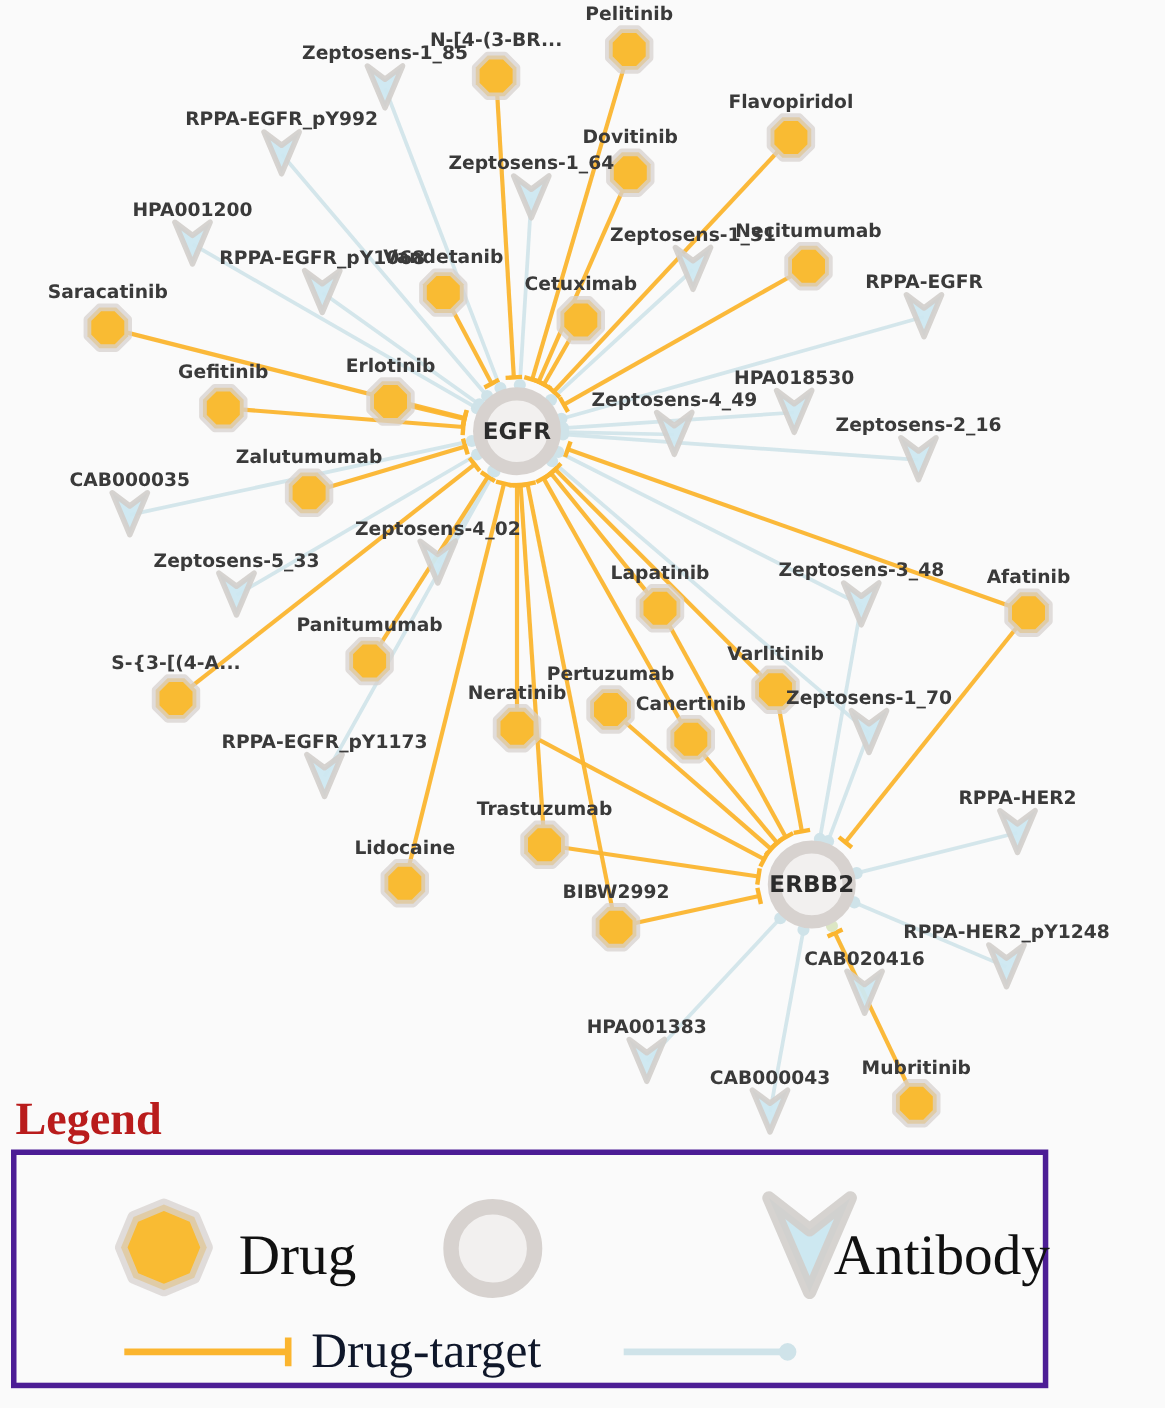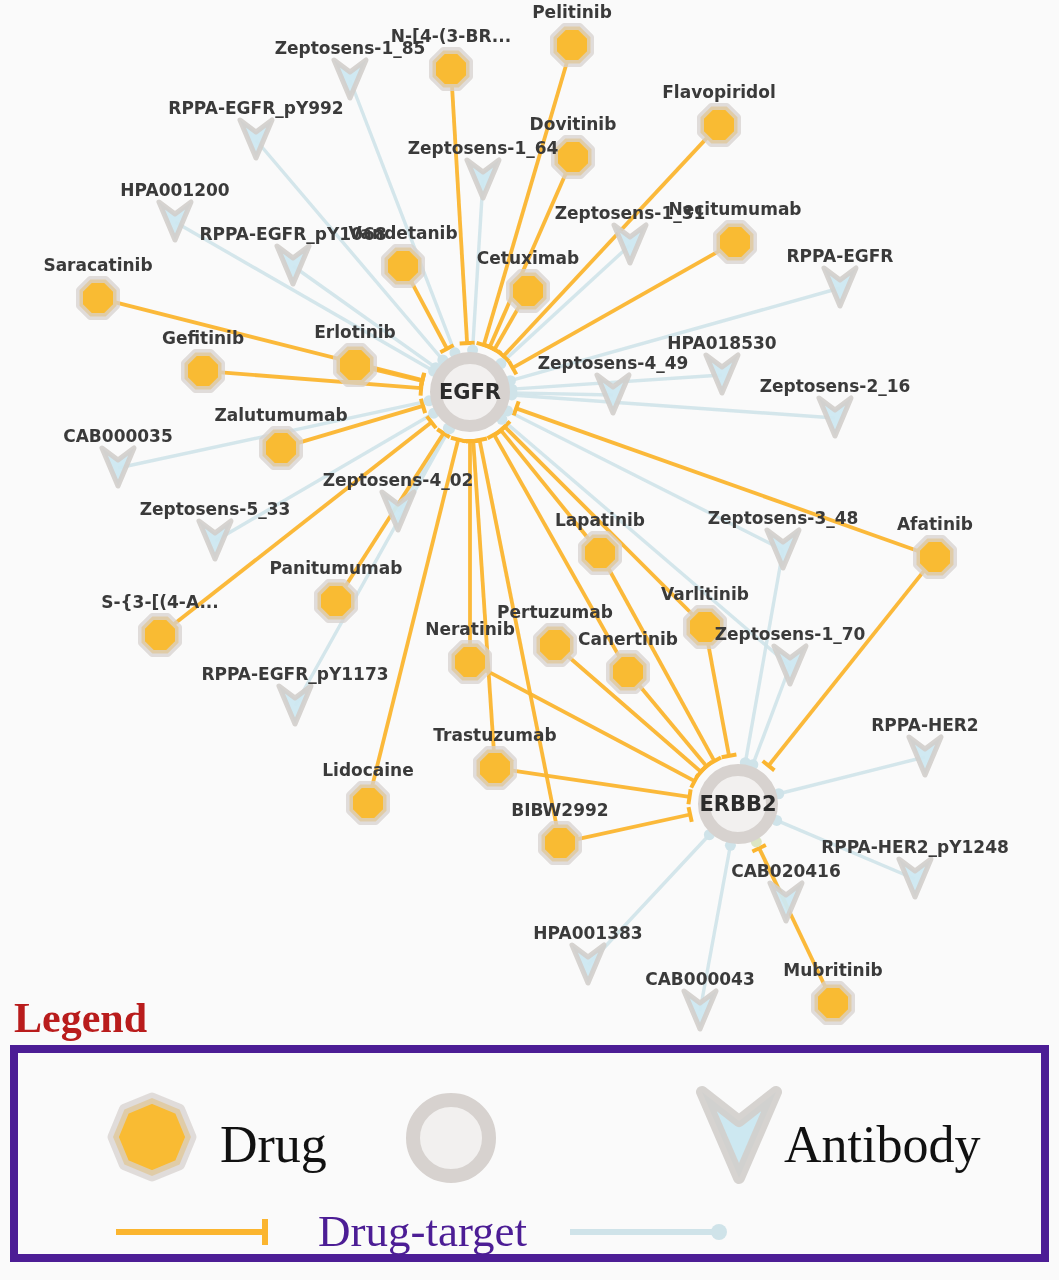--- a/index.html
+++ b/index.html
@@ -2,25 +2,25 @@
 <html style="--bg: #fafafa; --ink: #3a3a3a; --drug-fill: #f9bb33; --node-halo: #d7d2cf; --gene-ring: #d7d2cf; --gene-fill: #f2f0ef; --drug-edge: #fbb52f; --antibody-edge: #cfe3e9; --antibody-fill: #cde8f1; --antibody-stroke: #d2cecb; --legend-border: #141414;"><head>
 <meta charset="utf-8">
 <style>
   html,body{margin:0;padding:0;background:#fafafa;}
   .stage{position:relative;width:1059px;height:1280px;background:#fafafa;overflow:hidden;
          font-family:"DejaVu Sans", sans-serif;}
   #net{position:absolute;left:0;top:0;}
   .nlabel{font:bold 17px "DejaVu Sans", sans-serif;fill:#3a3a3a;}
   .glabel{font:bold 21px "DejaVu Sans", sans-serif;fill:#2b2b2b;}
   .legend-title{position:absolute;left:14px;top:994px;font:bold 42px "Liberation Serif", serif;color:#b91c1c;}
-  .legend-box{position:absolute;left:10px;top:1045px;width:1039px;height:217px;
-              border:8px solid #4c1d95;box-sizing:border-box;background:#fafafa;}
+  .legend-box{position:absolute;left:10px;top:1045px;width:943px;height:217px;
+              border:5px solid #4c1d95;box-sizing:border-box;background:#fafafa;}
   .legend-box .abs{position:absolute;}
   .lg-node-label{font:400 52px "Liberation Serif", serif;color:#111;line-height:1;}
-  .lg-edge-label{font:400 45px "Liberation Serif", serif;color:#4c1d95;line-height:1;margin-left:32px;}
+  .lg-edge-label{font:400 45px "Liberation Serif", serif;color:#0f172a;line-height:1;}
 </style>
 </head>
 <body>
 
 <div class="stage">
   <svg id="net" width="1059" height="1280" viewBox="0 0 1059 1280">
       <g>
         <line x1="454.9228786690275" y1="352.7994845394715" x2="350" y2="80" stroke="#cfe3e9" stroke-width="3.4" stroke-opacity="0.9"></line>
         <line x1="442.8135198553905" y1="359.9860140353196" x2="256" y2="140" stroke="#cfe3e9" stroke-width="3.4" stroke-opacity="0.9"></line>
         <line x1="433.6099414713945" y1="371.02945779707477" x2="175" y2="222" stroke="#cfe3e9" stroke-width="3.4" stroke-opacity="0.9"></line>
@@ -331,21 +331,21 @@
     </svg>
     <div class="abs lg-node-label" style="left:202px;top:66px">Drug</div>
 
     <svg class="abs" style="left:383px;top:35px" width="100" height="100">
       <circle cx="50" cy="50" r="38" style="fill:var(--gene-fill);stroke:var(--gene-ring);stroke-width:14"></circle>
     </svg>
 
     <svg class="abs" style="left:665px;top:30px" width="112" height="108">
       <path d="M 19 9 L 56 38 L 93 9 L 56 95 Z" style="fill:var(--antibody-fill);stroke:var(--antibody-stroke);stroke-width:12;stroke-linejoin:round;stroke-opacity:.9"></path>
     </svg>
-    <div class="abs lg-node-label" style="left:766px;top:66px">Antibody</div>
+    <div class="abs lg-node-label" style="left:743px;top:66px">Antibody</div>
 
     <svg class="abs" style="left:92px;top:158px" width="172" height="42">
       <line x1="6" y1="21" x2="155" y2="21" style="stroke:var(--drug-edge);stroke-width:6"></line>
       <line x1="155" y1="8" x2="155" y2="34" style="stroke:var(--drug-edge);stroke-width:6"></line>
     </svg>
     <div class="abs lg-edge-label" style="left:268px;top:156px">Drug-target</div>
 
     <svg class="abs" style="left:546px;top:158px" width="168" height="42">
       <line x1="6" y1="21" x2="152" y2="21" style="stroke:var(--antibody-edge);stroke-width:6"></line>
       <circle cx="155" cy="21" r="8" style="fill:var(--antibody-edge)"></circle>

